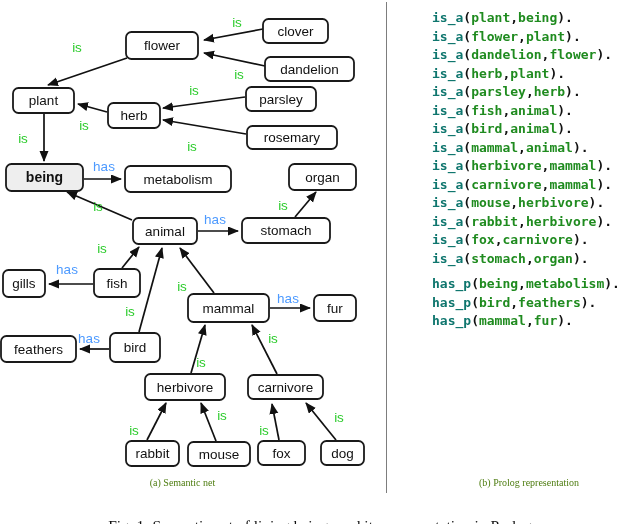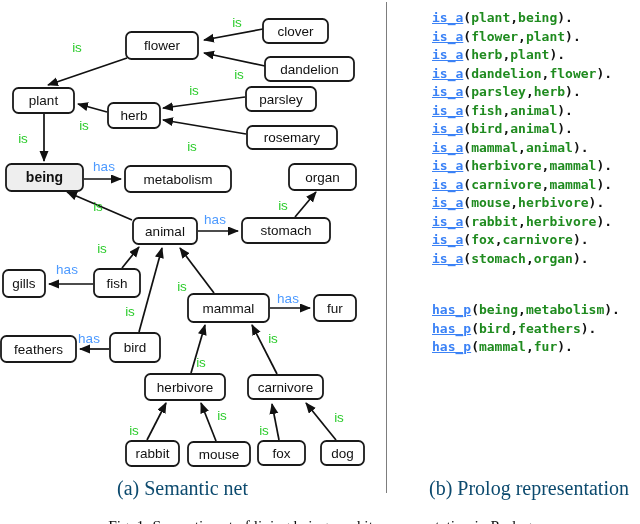--- a/index.html
+++ b/index.html
@@ -1,25 +1,25 @@
 <!DOCTYPE html>
 <html><head>
 <meta charset="utf-8">
 <style>
   html,body{margin:0;padding:0;background:#fff;}
   #page{position:relative;width:640px;height:524px;background:#fff;overflow:hidden;
         font-family:"Liberation Sans",sans-serif;}
   #net-svg{position:absolute;left:0;top:0;}
   .divider{position:absolute;background:#7d7d7d;}
   .caption{position:absolute;font-family:"Liberation Serif","DejaVu Serif",serif;
-           font-size:20px;color:#0c4a6e;text-align:center;white-space:nowrap;}
+           font-size:10px;color:#4d7c0f;text-align:center;white-space:nowrap;}
   #code{position:absolute;left:432px;top:9px;font-family:"DejaVu Sans Mono",monospace;
         font-size:13px;font-weight:bold;line-height:18.5px;white-space:nowrap;}
-  .code-group + .code-group{margin-top:33px;}
-  .kw{color:#3b82f6;text-decoration:underline;}
+  .code-group + .code-group{margin-top:7px;}
+  .kw{color:#0f766e;}
   .arg{color:#1f8b1f;}
   .pn{color:#111;}
   #fig-caption{position:absolute;top:517px;left:0;width:640px;text-align:center;
                font-family:"Liberation Serif","DejaVu Serif",serif;font-size:15.5px;color:#111;
                white-space:nowrap;}
   svg text.node-label{font-family:"Liberation Sans",sans-serif;font-size:13.5px;fill:#111;}
   svg text.node-label.root{font-weight:bold;font-size:14px;}
   svg text.edge-label{font-family:"Liberation Sans",sans-serif;font-size:13.5px;}
 </style>
 </head>
@@ -134,22 +134,22 @@
         <text x="288" y="303" text-anchor="middle" fill="#4d9aff" class="edge-label">has</text>
       </g>
   </svg>
 
   <div class="divider" style="left:385.5px;top:2px;width:1.5px;height:491px;"></div>
 
   <div id="code">
       <div class="code-group">
         <div class="code-line"><span class="kw">is_a</span><span class="pn">(</span><span class="arg">plant</span><span class="pn">,</span><span class="arg">being</span><span class="pn">).</span></div>
         <div class="code-line"><span class="kw">is_a</span><span class="pn">(</span><span class="arg">flower</span><span class="pn">,</span><span class="arg">plant</span><span class="pn">).</span></div>
+        <div class="code-line"><span class="kw">is_a</span><span class="pn">(</span><span class="arg">dandelion</span><span class="pn">,</span><span class="arg">flower</span><span class="pn">).</span></div>
         <div class="code-line"><span class="kw">is_a</span><span class="pn">(</span><span class="arg">herb</span><span class="pn">,</span><span class="arg">plant</span><span class="pn">).</span></div>
-        <div class="code-line"><span class="kw">is_a</span><span class="pn">(</span><span class="arg">dandelion</span><span class="pn">,</span><span class="arg">flower</span><span class="pn">).</span></div>
         <div class="code-line"><span class="kw">is_a</span><span class="pn">(</span><span class="arg">parsley</span><span class="pn">,</span><span class="arg">herb</span><span class="pn">).</span></div>
         <div class="code-line"><span class="kw">is_a</span><span class="pn">(</span><span class="arg">fish</span><span class="pn">,</span><span class="arg">animal</span><span class="pn">).</span></div>
         <div class="code-line"><span class="kw">is_a</span><span class="pn">(</span><span class="arg">bird</span><span class="pn">,</span><span class="arg">animal</span><span class="pn">).</span></div>
         <div class="code-line"><span class="kw">is_a</span><span class="pn">(</span><span class="arg">mammal</span><span class="pn">,</span><span class="arg">animal</span><span class="pn">).</span></div>
         <div class="code-line"><span class="kw">is_a</span><span class="pn">(</span><span class="arg">herbivore</span><span class="pn">,</span><span class="arg">mammal</span><span class="pn">).</span></div>
         <div class="code-line"><span class="kw">is_a</span><span class="pn">(</span><span class="arg">carnivore</span><span class="pn">,</span><span class="arg">mammal</span><span class="pn">).</span></div>
         <div class="code-line"><span class="kw">is_a</span><span class="pn">(</span><span class="arg">mouse</span><span class="pn">,</span><span class="arg">herbivore</span><span class="pn">).</span></div>
         <div class="code-line"><span class="kw">is_a</span><span class="pn">(</span><span class="arg">rabbit</span><span class="pn">,</span><span class="arg">herbivore</span><span class="pn">).</span></div>
         <div class="code-line"><span class="kw">is_a</span><span class="pn">(</span><span class="arg">fox</span><span class="pn">,</span><span class="arg">carnivore</span><span class="pn">).</span></div>
         <div class="code-line"><span class="kw">is_a</span><span class="pn">(</span><span class="arg">stomach</span><span class="pn">,</span><span class="arg">organ</span><span class="pn">).</span></div>

